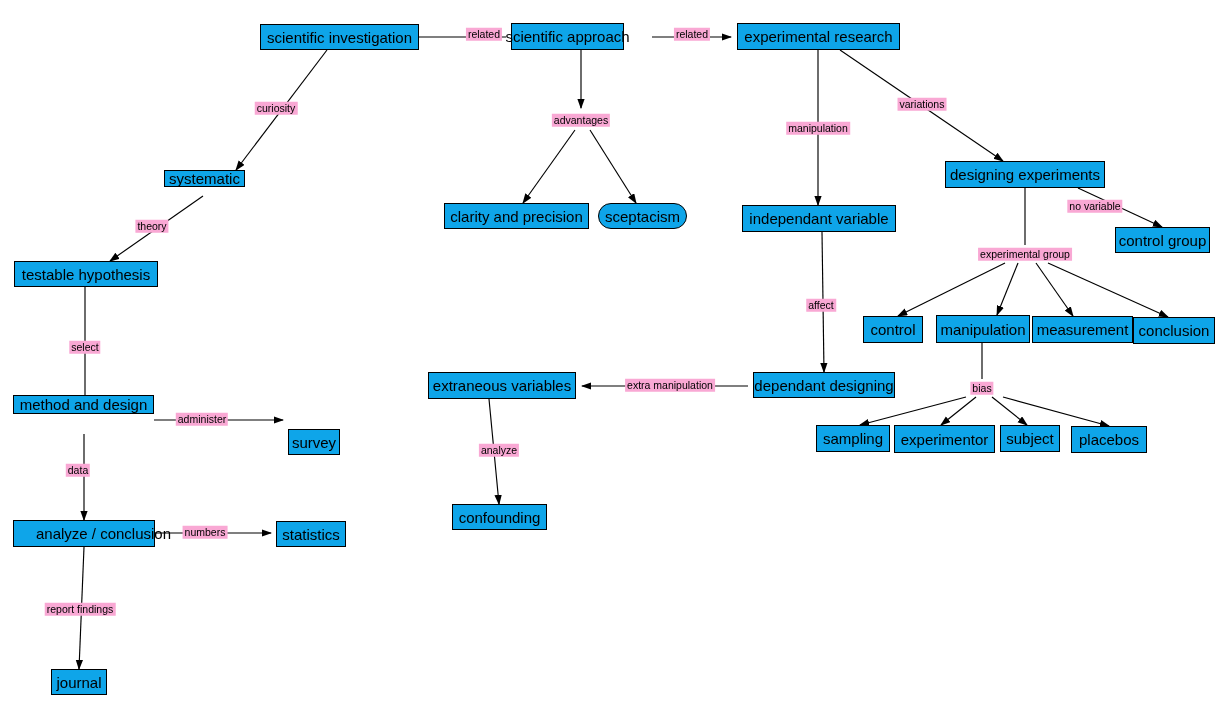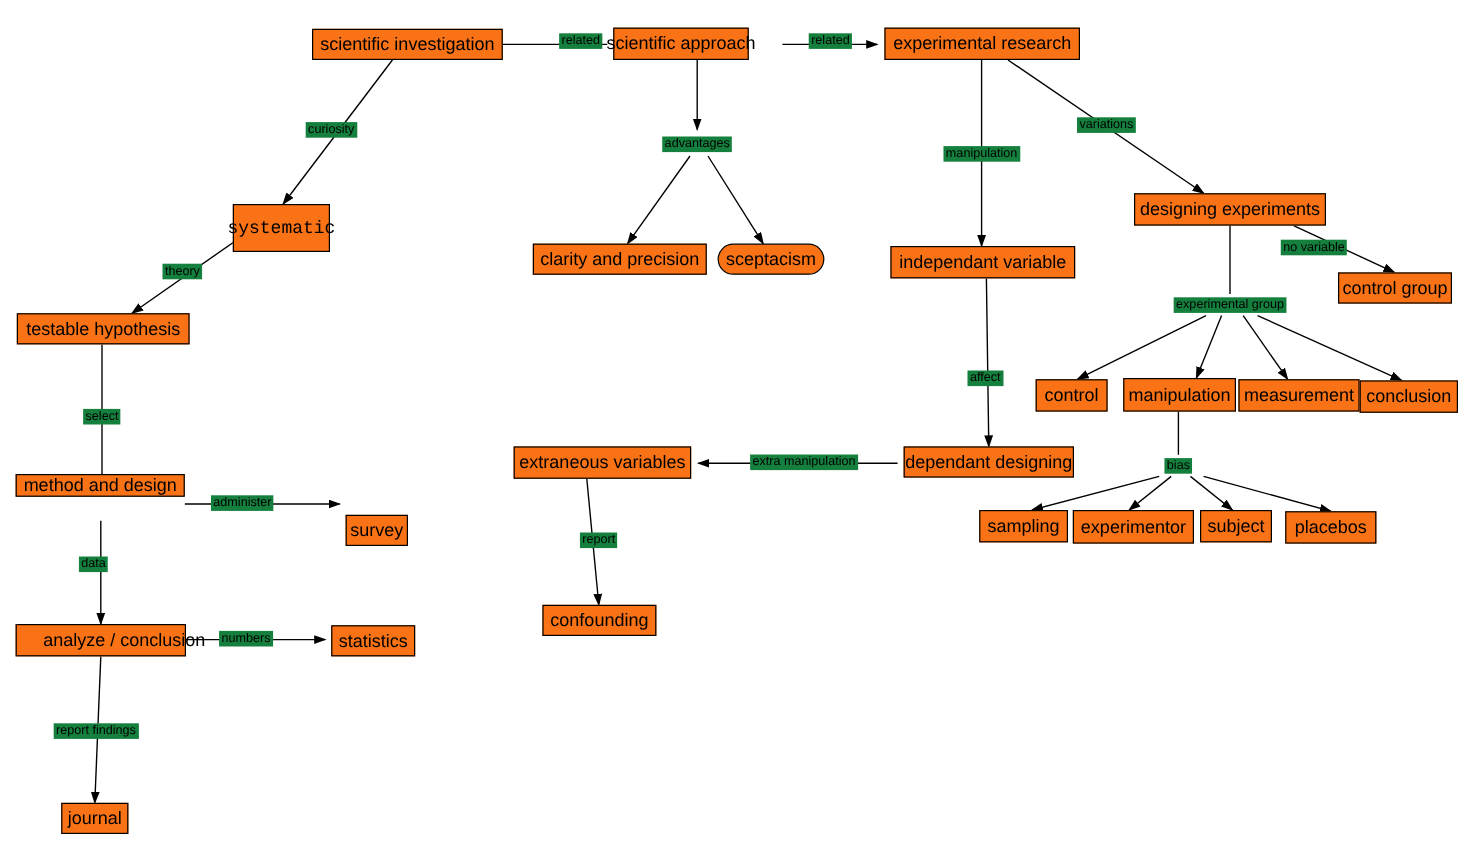--- a/index.html
+++ b/index.html
@@ -22,38 +22,38 @@
     position: absolute;
     left: 0;
     top: 0;
     width: 1230px;
     height: 715px;
   }
   .node {
     position: absolute;
     box-sizing: border-box;
     border: 1px solid #000000;
-    background: #f97316;
+    background: #0ea5e9;
     color: #000000;
     font-family: "Liberation Sans", sans-serif;
     font-size: 15px;
     line-height: 1;
     display: flex;
     align-items: center;
     justify-content: center;
     white-space: nowrap;
     padding: 0 5px;
     z-index: 5;
   }
   .edge-label {
     position: absolute;
     font-family: "Liberation Sans", sans-serif;
     font-size: 10.5px;
     color: #000000;
-    background: #15803d;
+    background: #f9a8d4;
     white-space: nowrap;
     line-height: 1;
     padding: 1px 2px;
     z-index: 6;
     transform: translate(-50%, -50%);
   }
   .edge-line {
     stroke: #000000;
     stroke-width: 1.15;
     fill: none;
@@ -99,21 +99,21 @@
         <path d="M 976 397 L 941 425" class="edge-line" marker-end="url(#arrowhead)"></path>
         <path d="M 992 397 L 1027 425" class="edge-line" marker-end="url(#arrowhead)"></path>
         <path d="M 1003 397 L 1109 426" class="edge-line" marker-end="url(#arrowhead)"></path>
       </g>
   </svg>
 
   <div id="node-layer">
       <div class="node" style="left: 260px; top: 24px; width: 159px; height: 26px;">scientific investigation</div>
       <div class="node" style="left: 511px; top: 23px; width: 113px; height: 27px;">scientific approach</div>
       <div class="node" style="left: 737px; top: 23px; width: 163px; height: 27px;">experimental research</div>
-      <div class="node" style="left: 194px; top: 170px; width: 81px; height: 40px; font-family: Liberation Mono, monospace;">systematic</div>
+      <div class="node" style="left: 164px; top: 170px; width: 81px; height: 17px;">systematic</div>
       <div class="node" style="left: 14px; top: 261px; width: 144px; height: 26px;">testable hypothesis</div>
       <div class="node" style="left: 13px; top: 395px; width: 141px; height: 19px;">method and design</div>
       <div class="node" style="left: 288px; top: 407px; width: 52px; height: 26px; margin-top: 22px;">survey</div>
       <div class="node" style="left: 13px; top: 520px; width: 142px; height: 27px; padding-left: 44px;">analyze / conclusion</div>
       <div class="node" style="left: 276px; top: 521px; width: 70px; height: 26px;">statistics</div>
       <div class="node" style="left: 51px; top: 669px; width: 56px; height: 26px;">journal</div>
       <div class="node" style="left: 444px; top: 203px; width: 145px; height: 26px;">clarity and precision</div>
       <div class="node" style="left: 598px; top: 203px; width: 89px; height: 26px; border-radius: 13px;">sceptacism</div>
       <div class="node" style="left: 742px; top: 205px; width: 154px; height: 27px;">independant variable</div>
       <div class="node" style="left: 753px; top: 372px; width: 142px; height: 26px;">dependant designing</div>
@@ -136,21 +136,21 @@
       <div class="edge-label" style="left: 276px; top: 108px;">curiosity</div>
       <div class="edge-label" style="left: 152px; top: 226px;">theory</div>
       <div class="edge-label" style="left: 85px; top: 347px;">select</div>
       <div class="edge-label" style="left: 202px; top: 419px;">administer</div>
       <div class="edge-label" style="left: 78px; top: 470px;">data</div>
       <div class="edge-label" style="left: 205px; top: 532px;">numbers</div>
       <div class="edge-label" style="left: 80px; top: 609px;">report findings</div>
       <div class="edge-label" style="left: 581px; top: 120px;">advantages</div>
       <div class="edge-label" style="left: 818px; top: 128px;">manipulation</div>
       <div class="edge-label" style="left: 922px; top: 104px;">variations</div>
-      <div class="edge-label" style="left: 821px; top: 315px;">affect</div>
+      <div class="edge-label" style="left: 821px; top: 305px;">affect</div>
       <div class="edge-label" style="left: 670px; top: 385px;">extra manipulation</div>
-      <div class="edge-label" style="left: 499px; top: 450px;">report</div>
+      <div class="edge-label" style="left: 499px; top: 450px;">analyze</div>
       <div class="edge-label" style="left: 1095px; top: 206px;">no variable</div>
       <div class="edge-label" style="left: 1025px; top: 254px;">experimental group</div>
       <div class="edge-label" style="left: 982px; top: 388px;">bias</div>
     </div>
 
 </div>
 
 </body></html>

